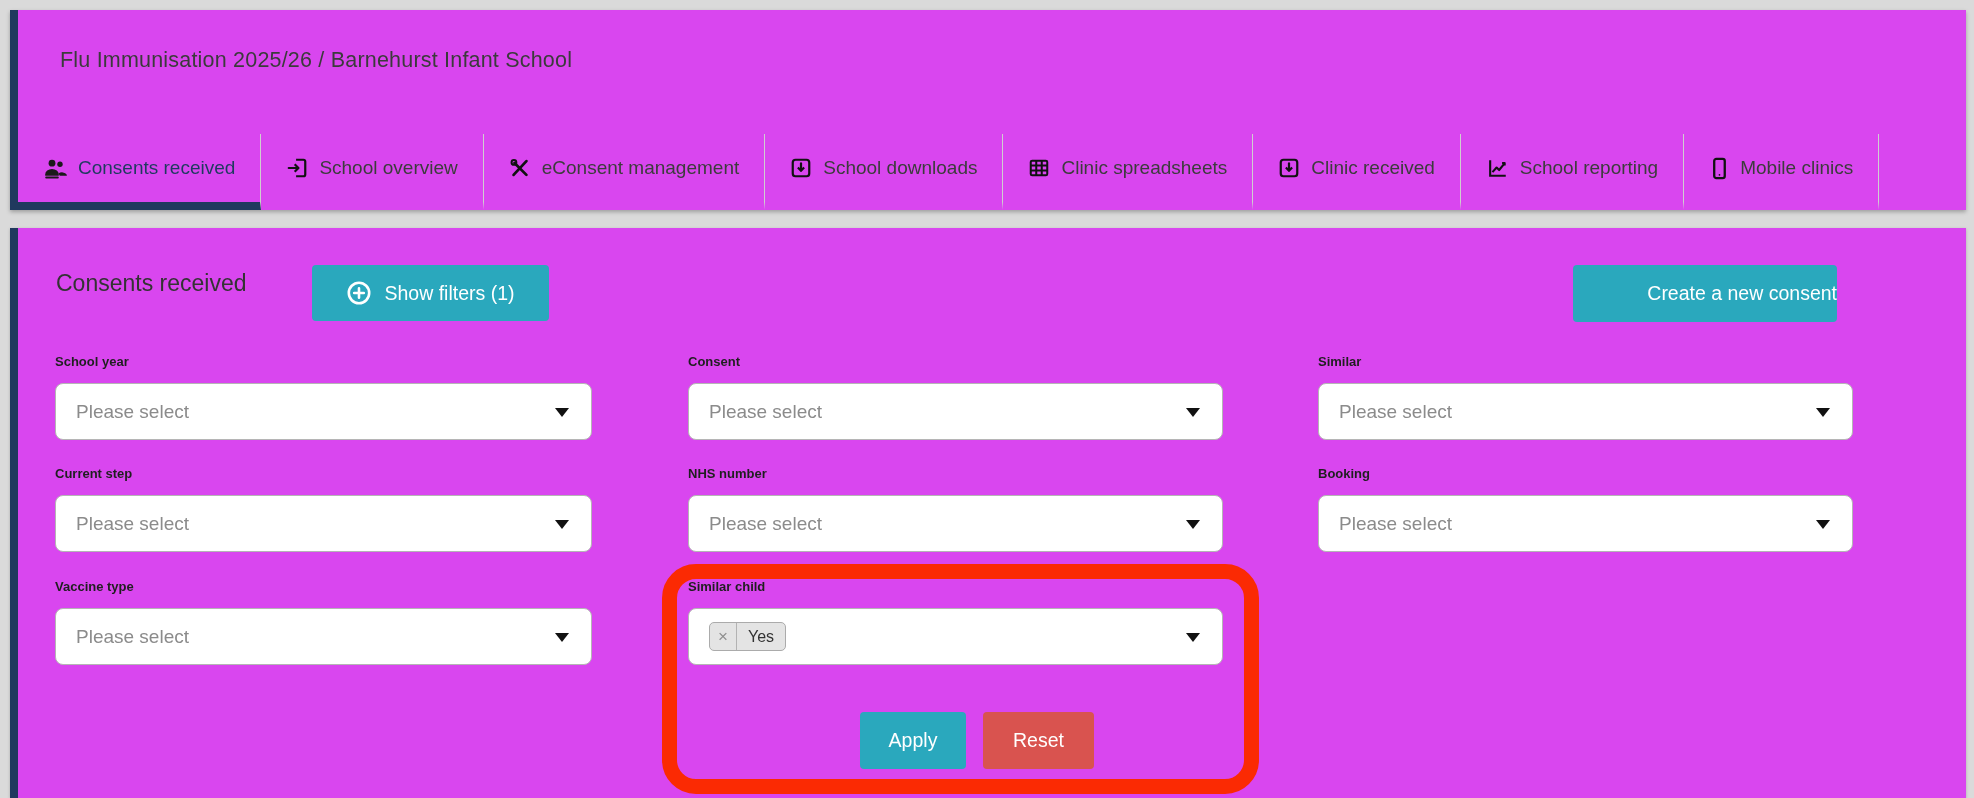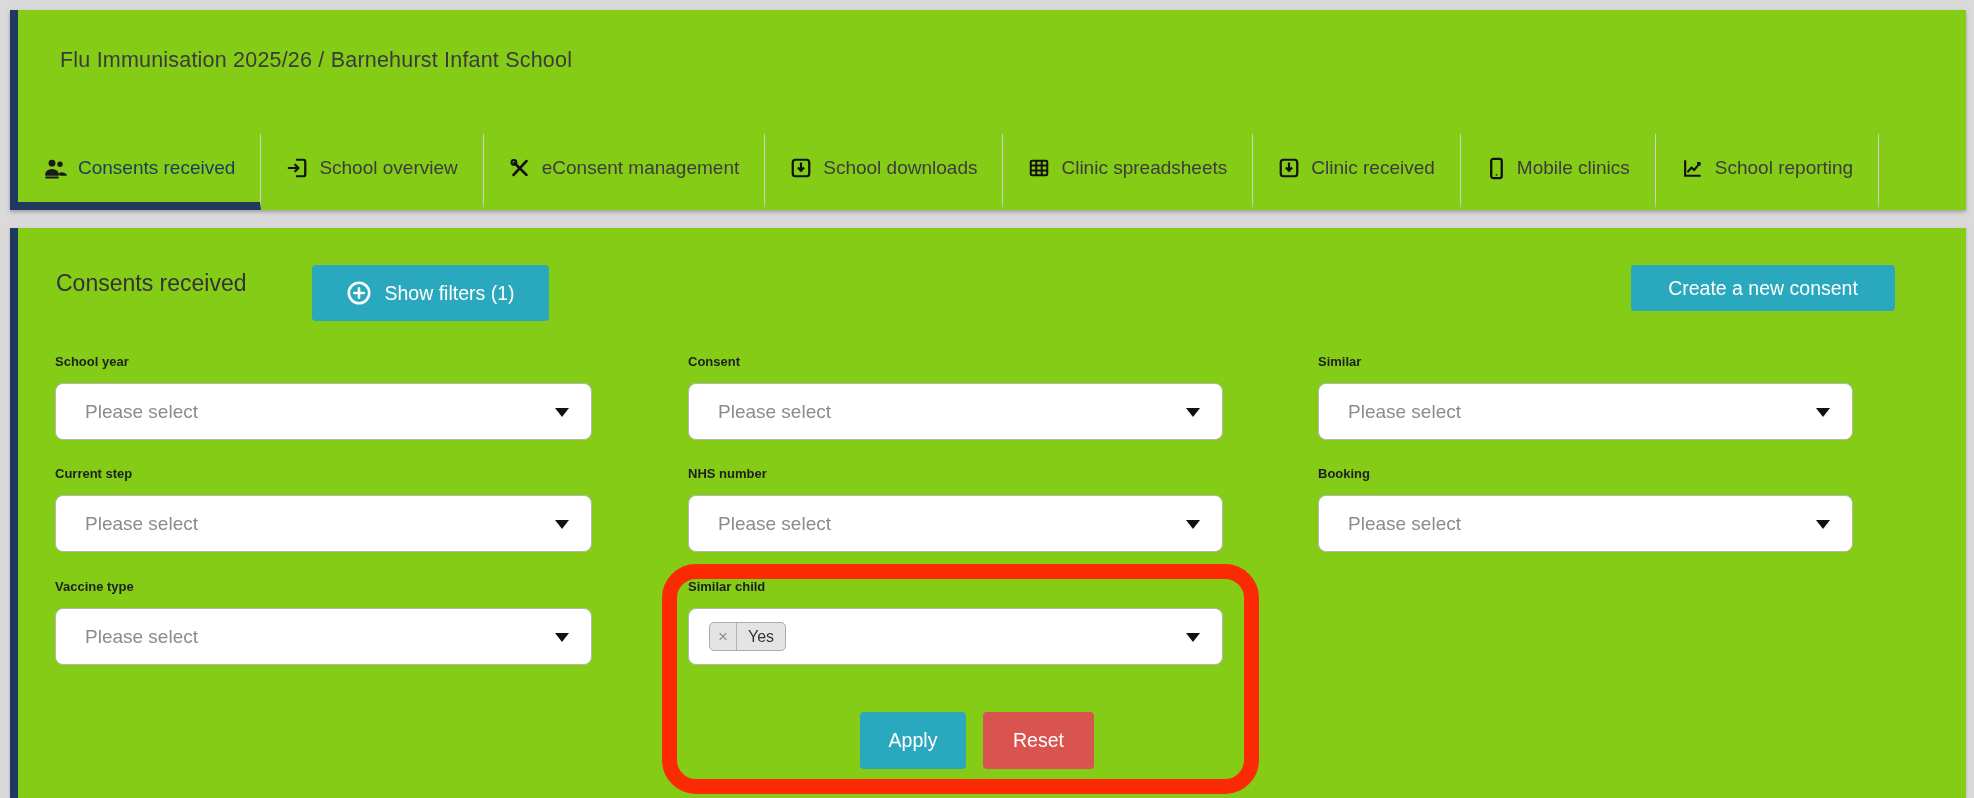--- a/index.html
+++ b/index.html
@@ -1,21 +1,21 @@
 <!DOCTYPE html>
 <html><head>
 <meta charset="utf-8">
 <style>
   * { margin:0; padding:0; box-sizing:border-box; }
   html,body { width:1974px; height:798px; }
   body { font-family:"Liberation Sans","DejaVu Sans",sans-serif; background:#dadada; overflow:hidden; }
   .canvas { position:relative; width:1974px; height:798px; background:#dadada; }
 
   
-  .card { position:absolute; left:10px; width:1956px; background:#84cc16; box-shadow:0 2px 4px rgba(0,0,0,.28); }
+  .card { position:absolute; left:10px; width:1956px; background:#d946ef; box-shadow:0 2px 4px rgba(0,0,0,.28); }
   .card .stripe { position:absolute; left:0; top:0; bottom:0; width:8px; background:#20395e; }
   .header-card { top:10px; height:200px; }
   .main-card   { top:228px; height:570px; box-shadow:0 1px 3px rgba(0,0,0,.2); }
 
   
   .page-title { position:absolute; left:50px; top:38px; font-size:21.5px; color:#3b3b3b; letter-spacing:.2px; }
   .tabbar { position:absolute; left:8px; right:0; bottom:0; height:76px; display:flex; align-items:stretch; }
   .tab { display:flex; align-items:center; padding:0 25px; border-right:1px solid #cfcfcf;
          border-bottom:8px solid transparent; font-size:19px; color:#3c3c3c; cursor:pointer; white-space:nowrap; }
   .tab .ticon { display:flex; align-items:center; margin-right:11px; color:#111; }
@@ -23,27 +23,27 @@
   .tab.active .ticon { color:#1a1a1a; }
 
   
   .section-heading { position:absolute; left:46px; top:42px; font-size:23px; color:#333; }
   .btn { display:flex; align-items:center; justify-content:center; color:#fff; border:none;
          border-radius:4px; font-family:inherit; cursor:pointer; }
   .btn-teal { background:#2aa8bd; }
   .btn-red  { background:#d9534f; }
   .show-filters { position:absolute; left:302px; top:37px; width:237px; height:56px; font-size:19.5px; }
   .show-filters .picon { margin-right:12px; display:flex; }
-  .create-consent { position:absolute; left:1621px; top:37px; width:264px; height:46px; font-size:19.5px; }
+  .create-consent { position:absolute; left:1563px; top:37px; width:264px; height:57px; font-size:19.5px;justify-content:flex-end; }
 
   
   .fcell { position:absolute; }
   .flabel { font-size:13px; font-weight:bold; color:#1f1f1f; margin-bottom:14px; }
   .fselect { position:relative; height:57px; background:#fff; border:1px solid #b5b5b5; border-radius:8px;
-             display:flex; align-items:center; padding-left:29px; cursor:pointer; }
+             display:flex; align-items:center; padding-left:20px; cursor:pointer; }
   .fselect .ph { font-size:19px; color:#8b8b8b; }
   .caret { position:absolute; right:22px; top:50%; margin-top:-4px; width:0; height:0;
            border-left:7px solid transparent; border-right:7px solid transparent; border-top:9px solid #111; }
   .col0 { left:45px;   width:537px; }
   .col1 { left:678px;  width:535px; }
   .col2 { left:1308px; width:535px; }
   .row0 { top:126px; }
   .row1 { top:238px; }
   .row2 { top:351px; }
 
@@ -138,37 +138,37 @@
             <rect x="3" y="3" width="18" height="18" rx="3"></rect>
             <path d="M12 7v7.5" stroke-linecap="round"></path>
             <path d="M8.6 11.5 12 15l3.4-3.5" stroke-linejoin="round"></path>
           </svg>
         </span>
         <span>Clinic received</span>
       </div>
 
       <div class="tab">
         <span class="ticon">
-          <svg width="20" height="23" viewBox="0 0 20 24" fill="none" stroke="currentColor" stroke-width="2.4">
-            <rect x="5" y="2" width="11" height="20" rx="2.2"></rect>
-            <circle cx="10.5" cy="18.6" r="0.9" fill="currentColor" stroke="none"></circle>
-          </svg>
-        </span>
-        <span>Mobile clinics</span>
-      </div>
-
-      <div class="tab">
-        <span class="ticon">
           <svg width="23" height="22" viewBox="0 0 24 24" fill="none" stroke="currentColor" stroke-width="2.3">
             <path d="M4 3.5V20.5h17"></path>
             <path d="M6.5 16.5l4.5-5 2.8 2.7 5.7-7" stroke-linejoin="round"></path>
             <path d="M17 6.6h2.8v2.8" stroke-linejoin="round"></path>
           </svg>
         </span>
         <span>School reporting</span>
+      </div>
+
+      <div class="tab">
+        <span class="ticon">
+          <svg width="20" height="23" viewBox="0 0 20 24" fill="none" stroke="currentColor" stroke-width="2.4">
+            <rect x="5" y="2" width="11" height="20" rx="2.2"></rect>
+            <circle cx="10.5" cy="18.6" r="0.9" fill="currentColor" stroke="none"></circle>
+          </svg>
+        </span>
+        <span>Mobile clinics</span>
       </div>
 
     </div>
   </div>
 
   <div class="card main-card">
     <div class="stripe"></div>
 
     <div class="section-heading">Consents received</div>
 

